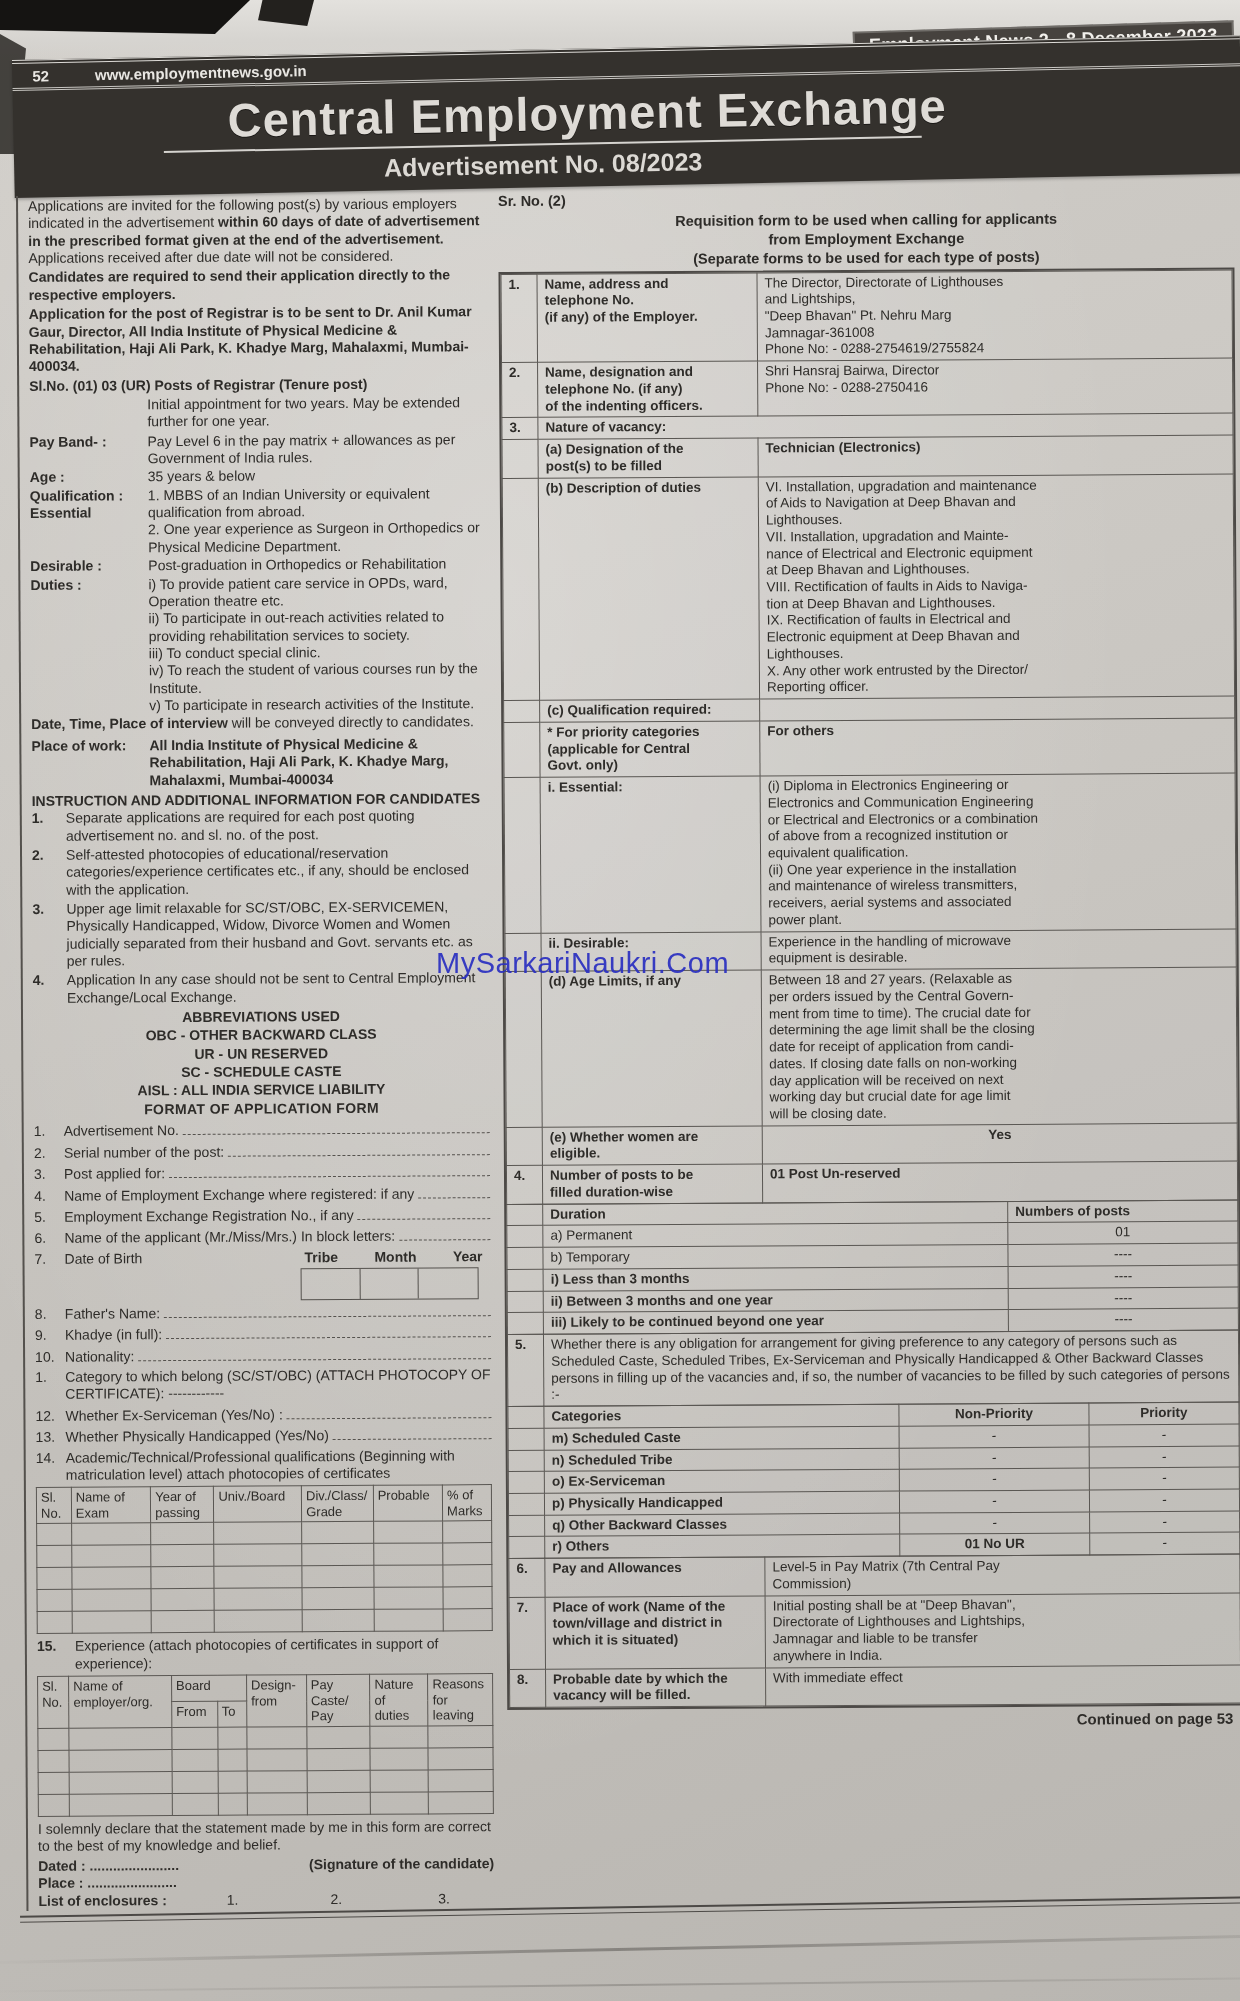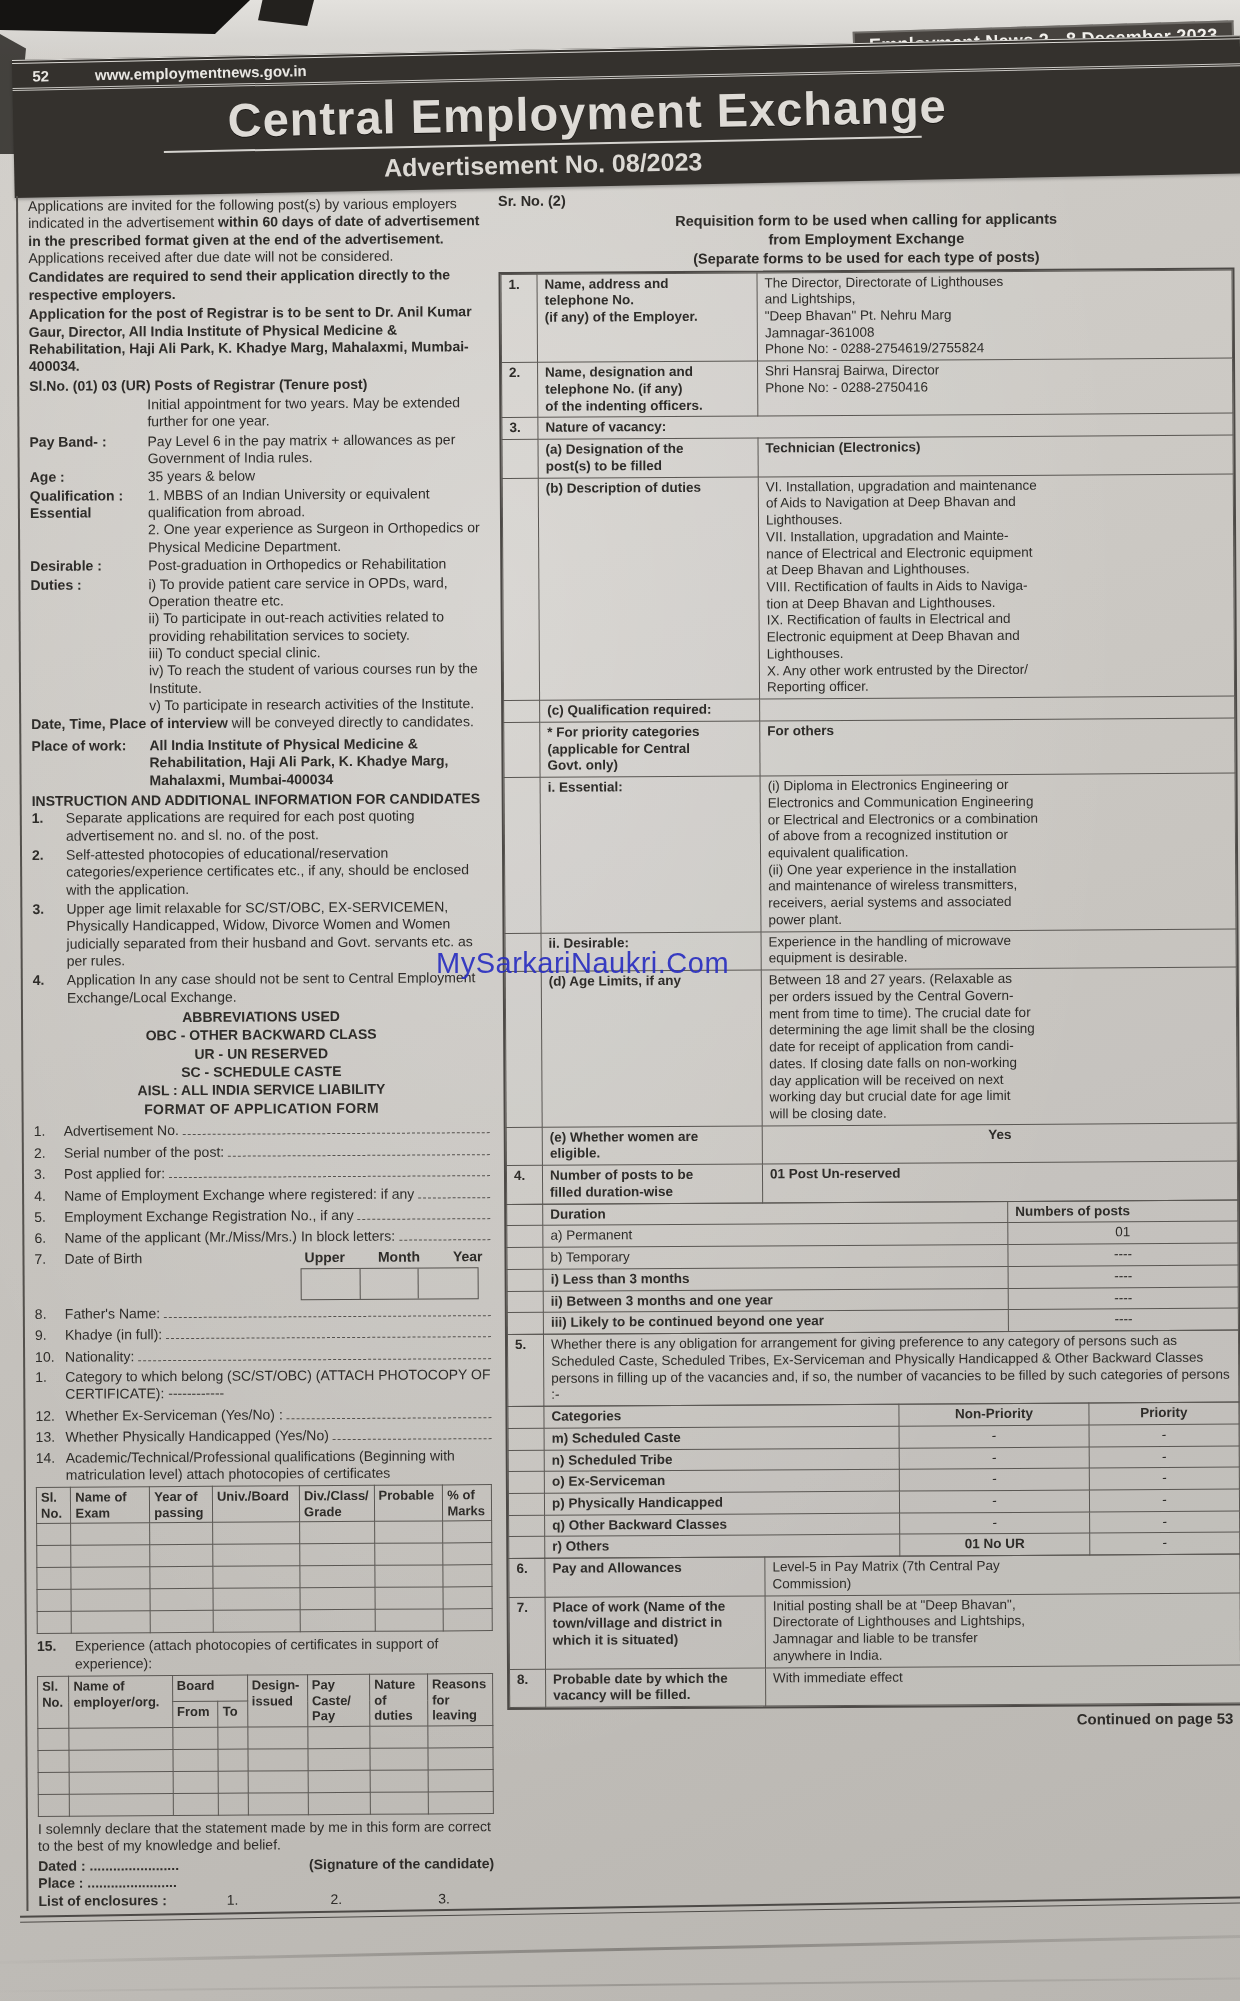--- a/index.html
+++ b/index.html
@@ -64,21 +64,21 @@
   .fi .fill { flex:1 1 20px; border-bottom:1px dashed #55524e; height:1em; margin-left:4px; min-width:18px; }
   .dob-wrap { margin-left:auto; width:190px; }
   .dob-labels { display:flex; justify-content:space-between; font-weight:bold; padding:0 8px 2px 4px; }
   .dob-box { display:grid; grid-template-columns:1fr 1fr 1fr; height:32px;
     border:1.5px solid #54514d; width:178px; }
   .dob-box span { border-right:1px solid #54514d; }
   .dob-box span:last-child { border-right:none; }
   table.ltab { width:100%; border-collapse:collapse; margin:3px 0 4px; }
   table.ltab th, table.ltab td { border:1px solid #5a5753; padding:2px 4px; font-size:13px;
     text-align:left; vertical-align:top; white-space:pre-line; line-height:1.2; }
-  table.ltab th { font-weight:bold; }
+  table.ltab th { font-weight:normal; }
   table.ltab td { height:22px; }
   .decl { margin-top:3px; }
   .sigrow { display:flex; justify-content:space-between; align-items:baseline; margin-top:2px; }
   .encl { display:flex; align-items:baseline; margin-top:1px; }
   .encl .e1 { margin-left:60px; } .encl .e2 { margin-left:92px; } .encl .e3 { margin-left:96px; }
 
   
   .rcol { flex:1 1 auto; font-size:13.5px; line-height:1.24; }
   .srno { font-weight:bold; font-size:14.5px; margin-bottom:2px; }
   .req-h { text-align:center; font-weight:bold; font-size:14.5px; line-height:1.3; }
@@ -216,21 +216,21 @@
         <li class="fi">
             <span class="fno">6.</span>
             <span class="ftext">Name of the applicant (Mr./Miss/Mrs.) In block letters:</span>
             <span class="fill"></span>
           </li>
         <li class="fi" style="align-items:flex-start">
           <span class="fno">7.</span>
           <span class="ftext">Date of Birth</span>
           <span class="dob-wrap">
             <span class="dob-labels">
-              <span>Upper</span>
+              <span>Tribe</span>
               <span>Month</span>
               <span>Year</span>
             </span>
             <span class="dob-box">
               <span></span>
               <span></span>
               <span></span>
             </span>
           </span>
         </li>
@@ -359,21 +359,21 @@
             <col style="width:66px">
           </colgroup>
         <tbody>
             <tr>
           <th rowspan="2">Sl.
 No.</th>
           <th rowspan="2">Name of
 employer/org.</th>
           <th colspan="2">Board</th>
           <th rowspan="2">Design-
-issued</th>
+from</th>
           <th rowspan="2">Pay Caste/
 Pay</th>
           <th rowspan="2">Nature of
 duties</th>
           <th rowspan="2">Reasons
 for leaving</th>
         </tr>
         <tr>
           <th>From</th>
           <th>To</th>

